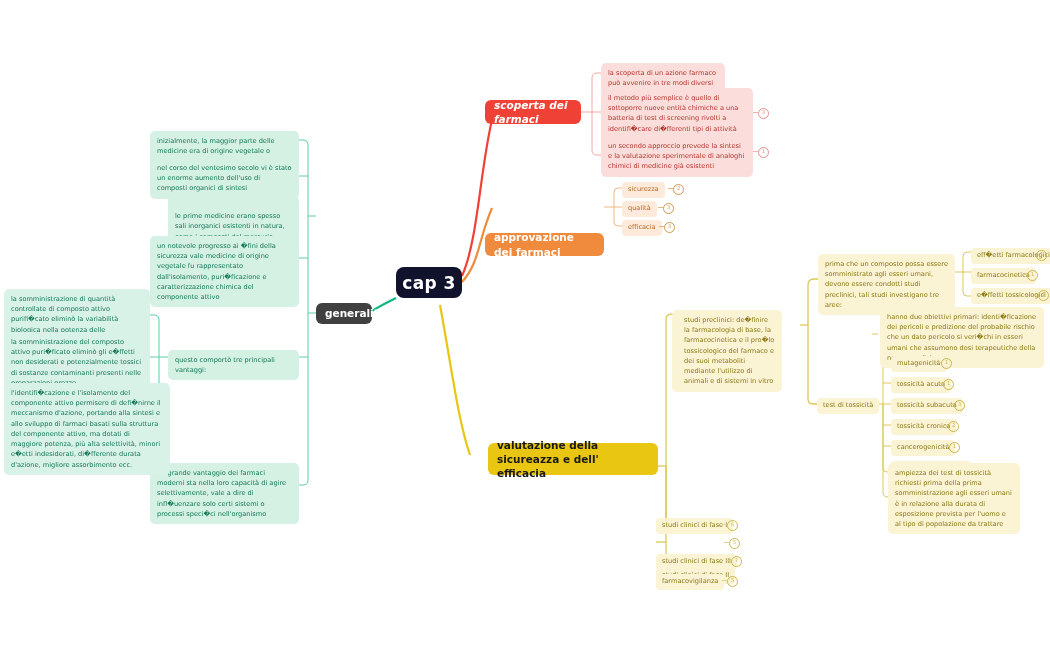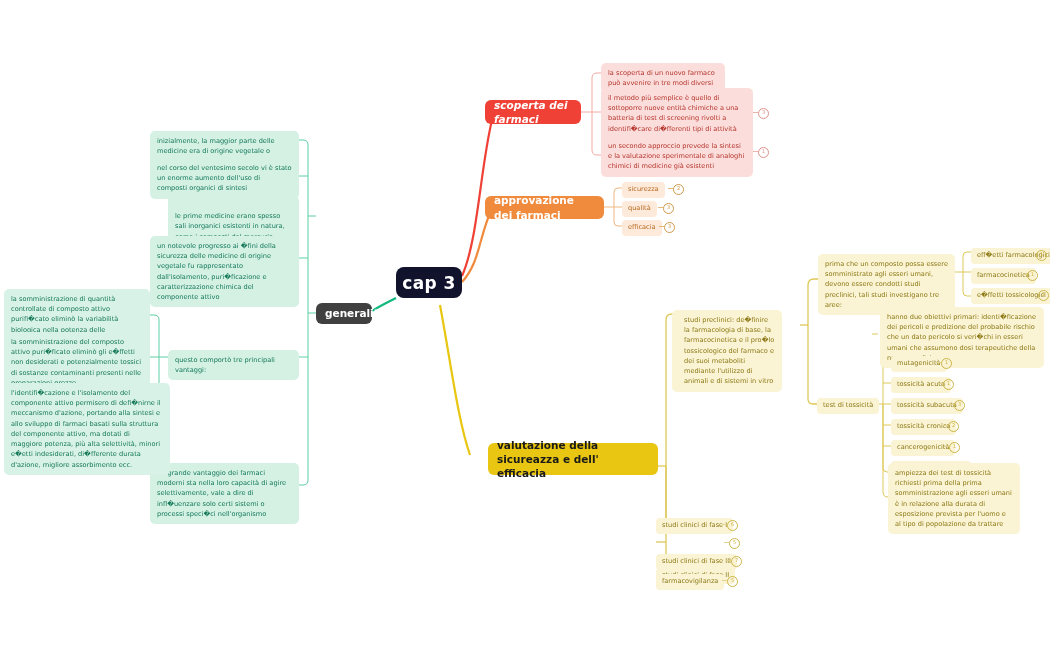--- a/index.html
+++ b/index.html
@@ -14,21 +14,21 @@
   .root{
     background:#11122b;color:#ffffff;border-radius:8px;
     font-size:17px;font-weight:600;letter-spacing:.4px;
     display:flex;align-items:center;justify-content:center;
   }
 
   
   .l1{color:#ffffff;border-radius:6px;font-size:10.5px;font-weight:700;
       display:flex;align-items:center;padding:6px 9px;line-height:1.35;}
   .l1.red{background:#ef4136;font-style:italic;}
-  .l1.orange{background:#f08a3c;}
+  .l1.orange{background:#f08a3c;margin-top:37px;}
   .l1.green{background:#404040;}
   .l1.yellow{background:#e8c612;color:#1a1a1a;}
 
   
   .leaf{border-radius:5px;font-size:6.6px;line-height:1.55;padding:5px 7px;}
   .leaf.red{background:#fbdedc;color:#b5342b;}
   .leaf.green{background:#d4f1e4;color:#15795a;}
   .leaf.yellow{background:#faf3d4;color:#8d7a16;}
   .leaf.greenlt{background:#d9f2e7;color:#15795a;}
 
@@ -119,21 +119,21 @@
 
   <div class="node root" style="left:396px;top:267px;width:66px;height:31px;">
     <span>cap 3</span>
   </div>
 
   <div class="node l1 red" style="left:485px;top:100px;width:96px;height:24px;">
     <span>scoperta dei farmaci</span>
   </div>
 
   <div class="node leaf red" style="left:601px;top:63px;width:124px;">
-    <span>la scoperta di un nuovo farmaco può avvenire in tre modi diversi</span>
+    <span>la scoperta di un azione farmaco può avvenire in tre modi diversi</span>
   </div>
 
   <div class="node leaf red" style="left:601px;top:88px;width:152px;">
     <span>il metodo più semplice è quello di sottoporre nuove entità chimiche a una batteria di test di screening rivolti a identifi�care di�fferenti tipi di attività biologica</span>
   </div>
   <span class="badge-dash red" style="left:753px;top:112px;"></span>
   <span class="badge red" style="left:758px;top:108px;">3</span>
 
   <div class="node leaf red" style="left:601px;top:136px;width:152px;">
     <span>un secondo approccio prevede la sintesi e la valutazione sperimentale di analoghi chimici di medicine già esistenti</span>
@@ -174,21 +174,21 @@
   <div class="node leaf green" style="left:150px;top:158px;width:149px;">
     <span>nel corso del ventesimo secolo vi è stato un enorme aumento dell'uso di composti organici di sintesi</span>
   </div>
 
   <div class="node leaf green" style="left:168px;top:196px;width:131px;white-space:pre-line;">
     <span>le prime medicine erano spesso sali inorganici esistenti in natura,
 come i composti del mercurio, oppure estratti di piante</span>
   </div>
 
   <div class="node leaf green" style="left:150px;top:236px;width:149px;">
-    <span>un notevole progresso ai �fini della sicurezza delle medicine di origine vegetale fu rappresentato dall'isolamento, puri�ficazione e caratterizzazione chimica del componente attivo</span>
+    <span>un notevole progresso ai �fini della sicurezza vale medicine di origine vegetale fu rappresentato dall'isolamento, puri�ficazione e caratterizzazione chimica del componente attivo</span>
   </div>
 
   <div class="node leaf green" style="left:168px;top:350px;width:131px;">
     <span>questo comportò tre principali vantaggi:</span>
   </div>
 
   <div class="node leaf green" style="left:150px;top:463px;width:149px;">
     <span>un grande vantaggio dei farmaci moderni sta nella loro capacità di agire selettivamente, vale a dire di infl�uenzare solo certi sistemi o processi speci�ci nell'organismo</span>
   </div>
 

